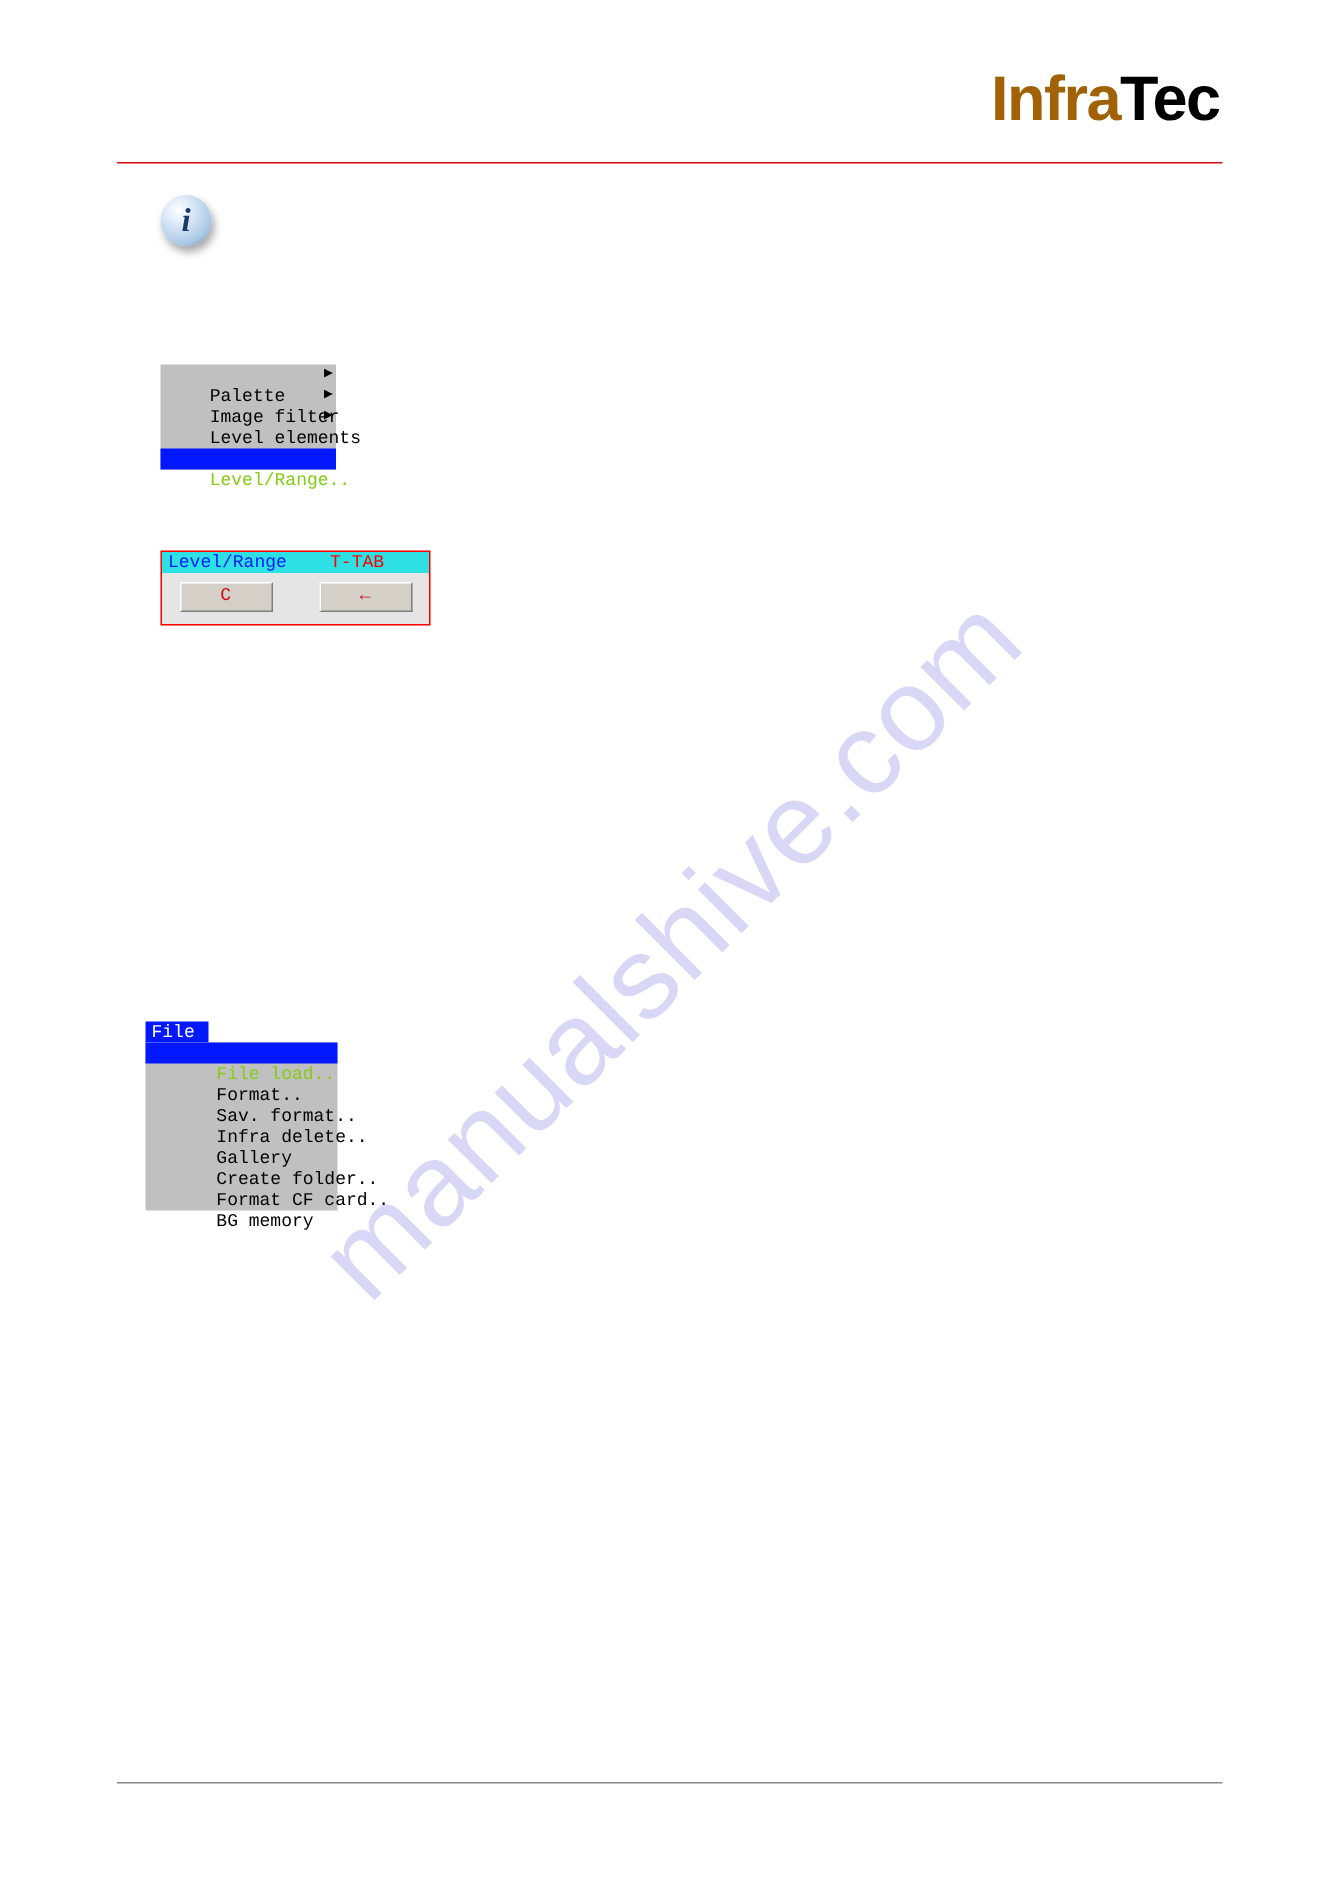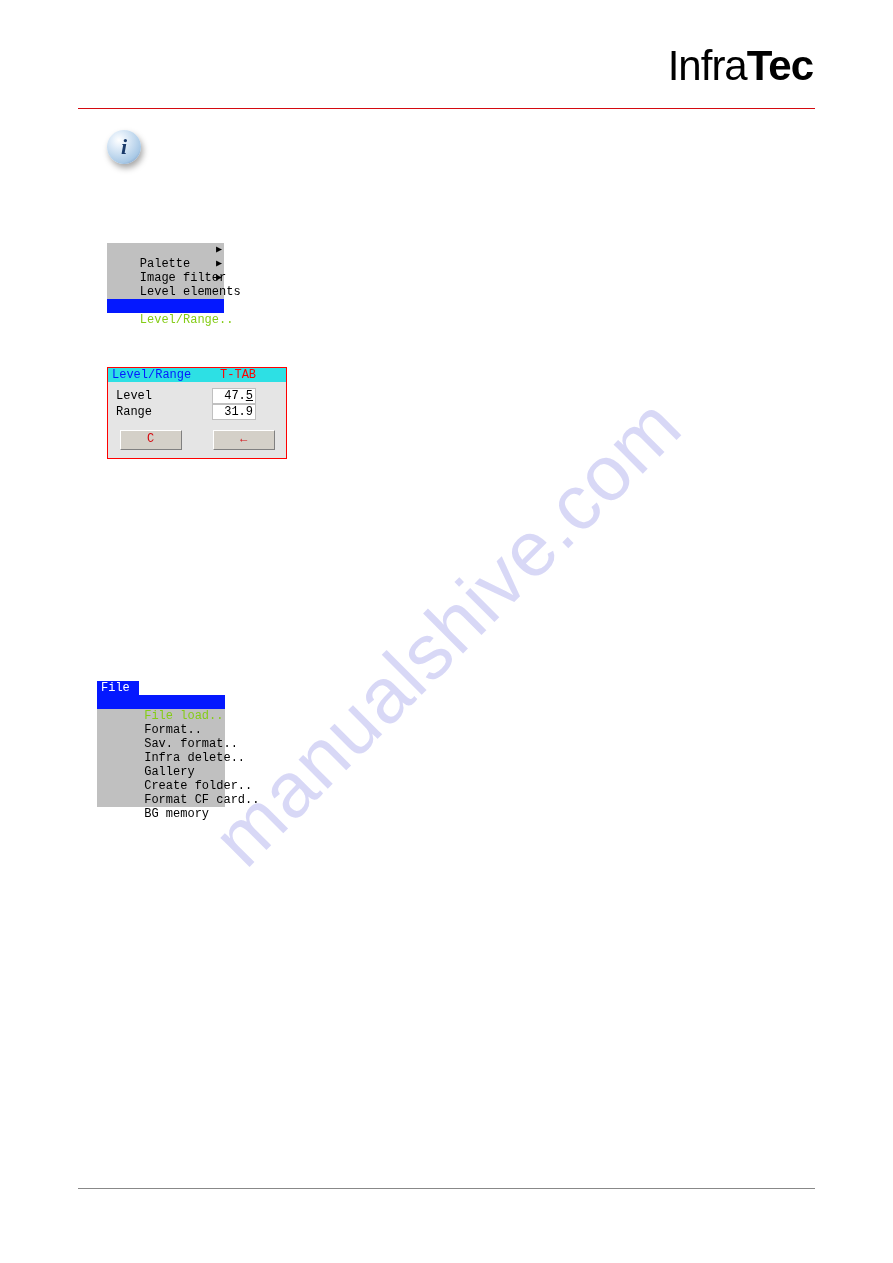--- a/index.html
+++ b/index.html
@@ -29,21 +29,21 @@
     position: absolute;
     top: 42px;
     right: 80px;
   }
   .logo {
     font-family: Arial, sans-serif;
     font-size: 42px;
     font-weight: 400;
     letter-spacing: -1px;
   }
-  .logo .red { color: #000000; font-weight: 400; }
+  .logo .red { color: #a16207; font-weight: 700; }
   .logo .black { color: #000; font-weight: 700; }
   .hr-red {
     position: absolute;
     top: 100px;
     left: 78px;
     width: 737px;
     height: 1px;
     border: none;
     background: #d40a10;
   }
@@ -209,30 +209,20 @@
     <span>Level/Range..</span>
   </div>
 </div>
 
 <div class="lr-dialog" style="top:367px; left:107px;">
   <div class="lr-title">
     <span class="b">Level/Range</span>
     <span>&nbsp;&nbsp;</span>
     <span class="r">T-TAB</span>
   </div>
-  <div class="lr-body">
-    <div class="lr-row">
-      <span class="lbl">Level</span>
-      <span class="val"><span>47.</span><span class="u">5</span></span>
-    </div>
-    <div class="lr-row">
-      <span class="lbl">Range</span>
-      <span class="val"><span>31.9</span></span>
-    </div>
-  </div>
   <div class="lr-buttons">
     <div class="lr-btn">C</div>
     <div class="lr-btn">←</div>
   </div>
 </div>
 
 <div class="ui-box" style="top:681px; left:97px; width:128px;">
   <div class="menu-title" style="width:34px;">File</div>
   <div class="menu-gray" style="width:128px;">
     <div class="menu-row menu-selected">

